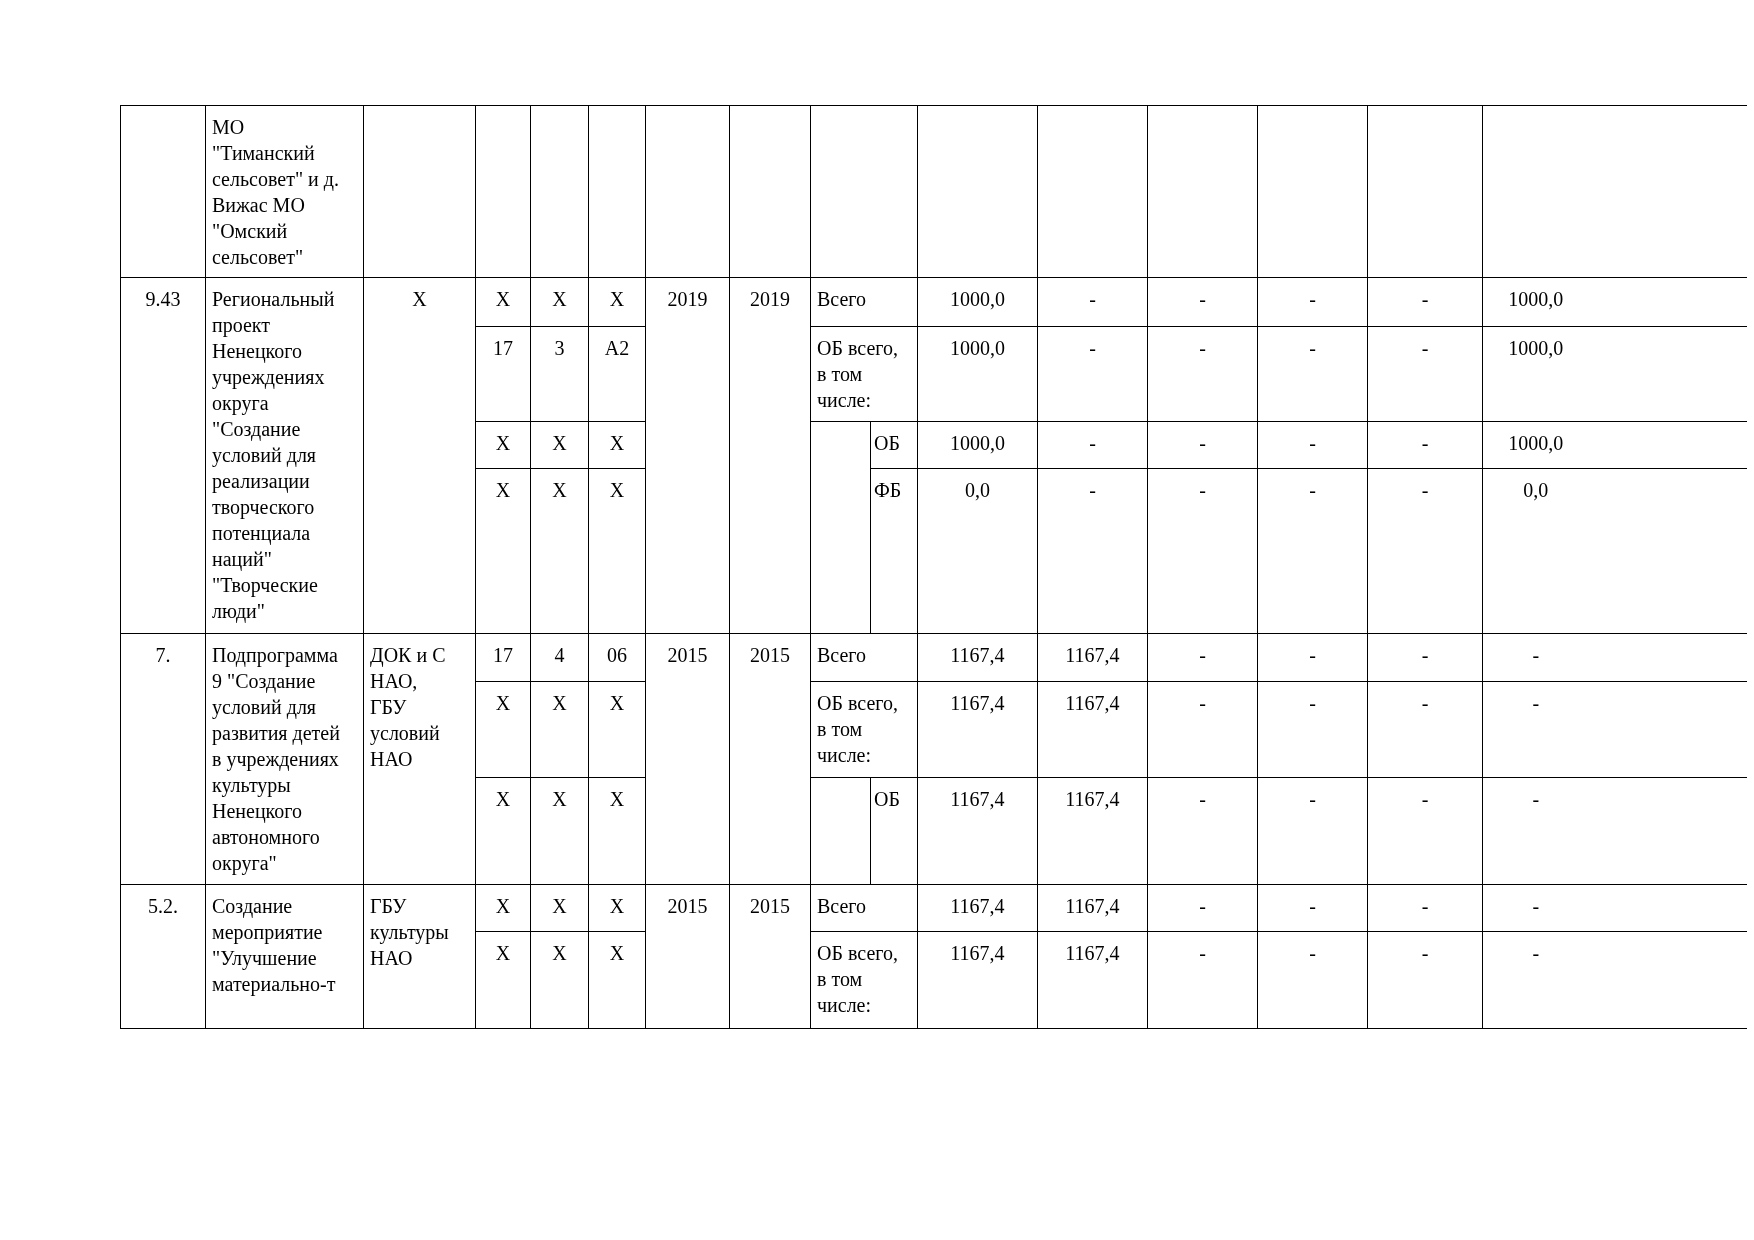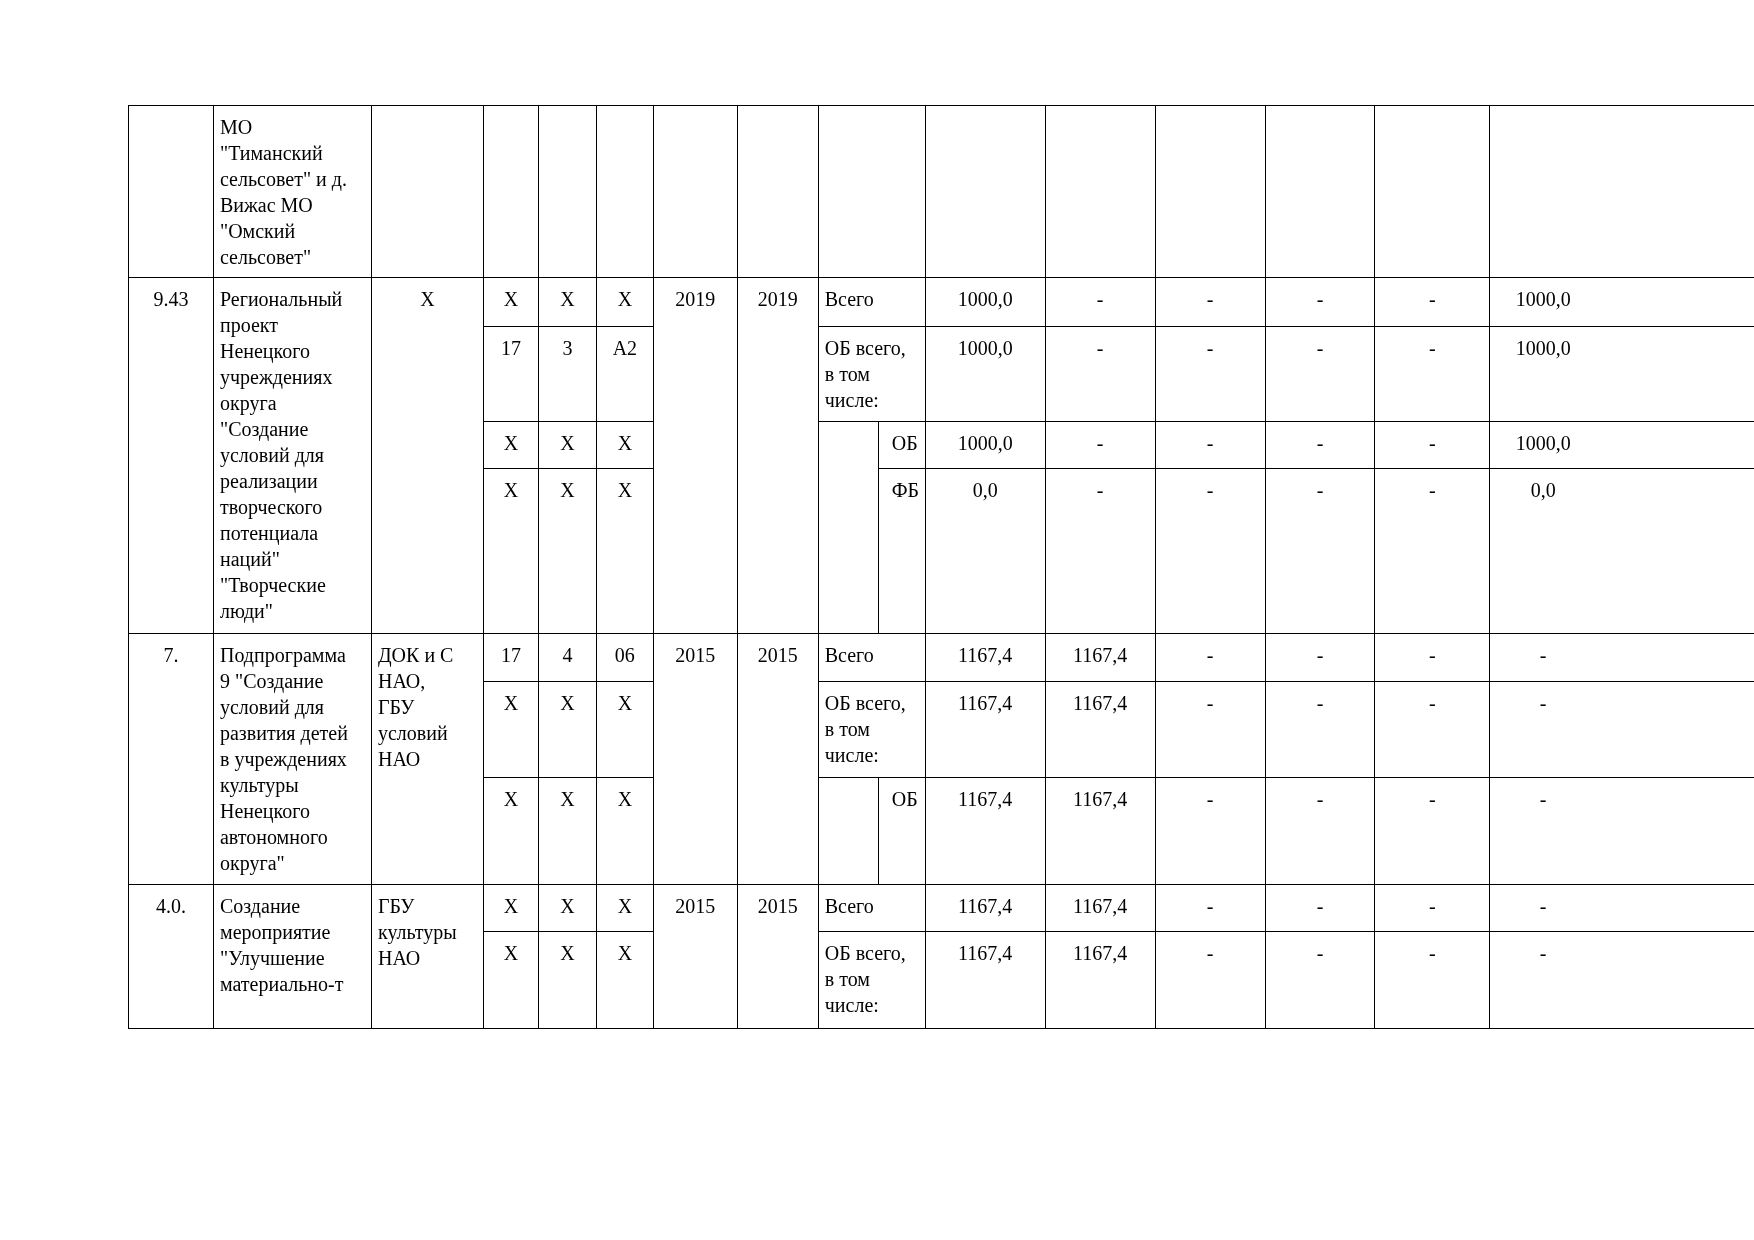--- a/index.html
+++ b/index.html
@@ -11,21 +11,21 @@
     position:relative;
   }
   .page {
     position:relative;
     width:1754px; height:1240px;
     background:#ffffff;
     overflow:hidden;
   }
   table.doc {
     position:absolute;
-    left:128px; top:105px;
+    left:120px; top:105px;
     border-collapse:collapse;
     table-layout:fixed;
   }
   table.doc td {
     border:1px solid #000000;
     vertical-align:top;
     font-size:20px;
     line-height:26px;
     padding:8px 4px 2px 6px;
     white-space:pre-wrap;
@@ -35,21 +35,21 @@
   table.doc td.c {
     text-align:center;
     padding-left:2px;
     padding-right:2px;
   }
   table.doc td.lastcol {
     border-right:none;
     padding-right:160px;
   }
   table.doc td.sublabel {
-    padding-left:13px;
+    padding-left:3px;
   }
 </style>
 </head>
 <body>
 
 <div class="page">
   <table class="doc">
     <colgroup>
       <col style="width:85px">
         <col style="width:158px">
@@ -218,21 +218,21 @@
       <td class="sublabel">ОБ</td>
       <td class="c">1167,4</td>
       <td class="c">1167,4</td>
       <td class="c">-</td>
       <td class="c">-</td>
       <td class="c">-</td>
       <td class="c lastcol">-</td>
     </tr>
 
     <tr style="height:47px">
-      <td class="c" rowspan="2">4.0.</td>
+      <td class="c" rowspan="2">5.2.</td>
       <td rowspan="2">Создание
 мероприятие
 "Улучшение
 материально-т</td>
       <td rowspan="2">ГБУ
 культуры
 НАО</td>
       <td class="c">Х</td>
       <td class="c">Х</td>
       <td class="c">Х</td>

